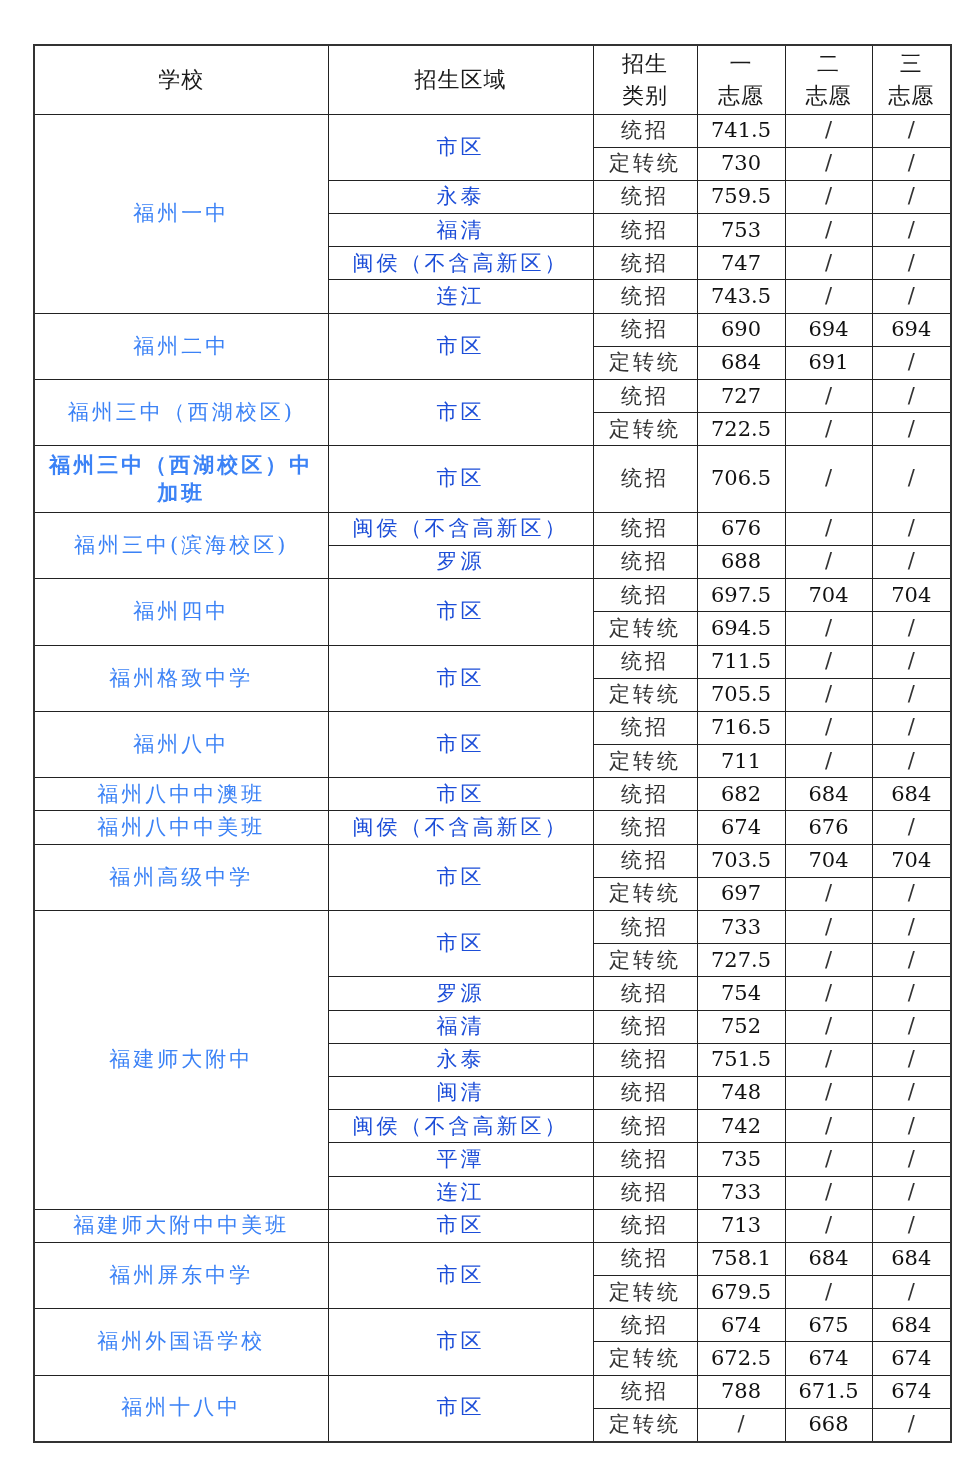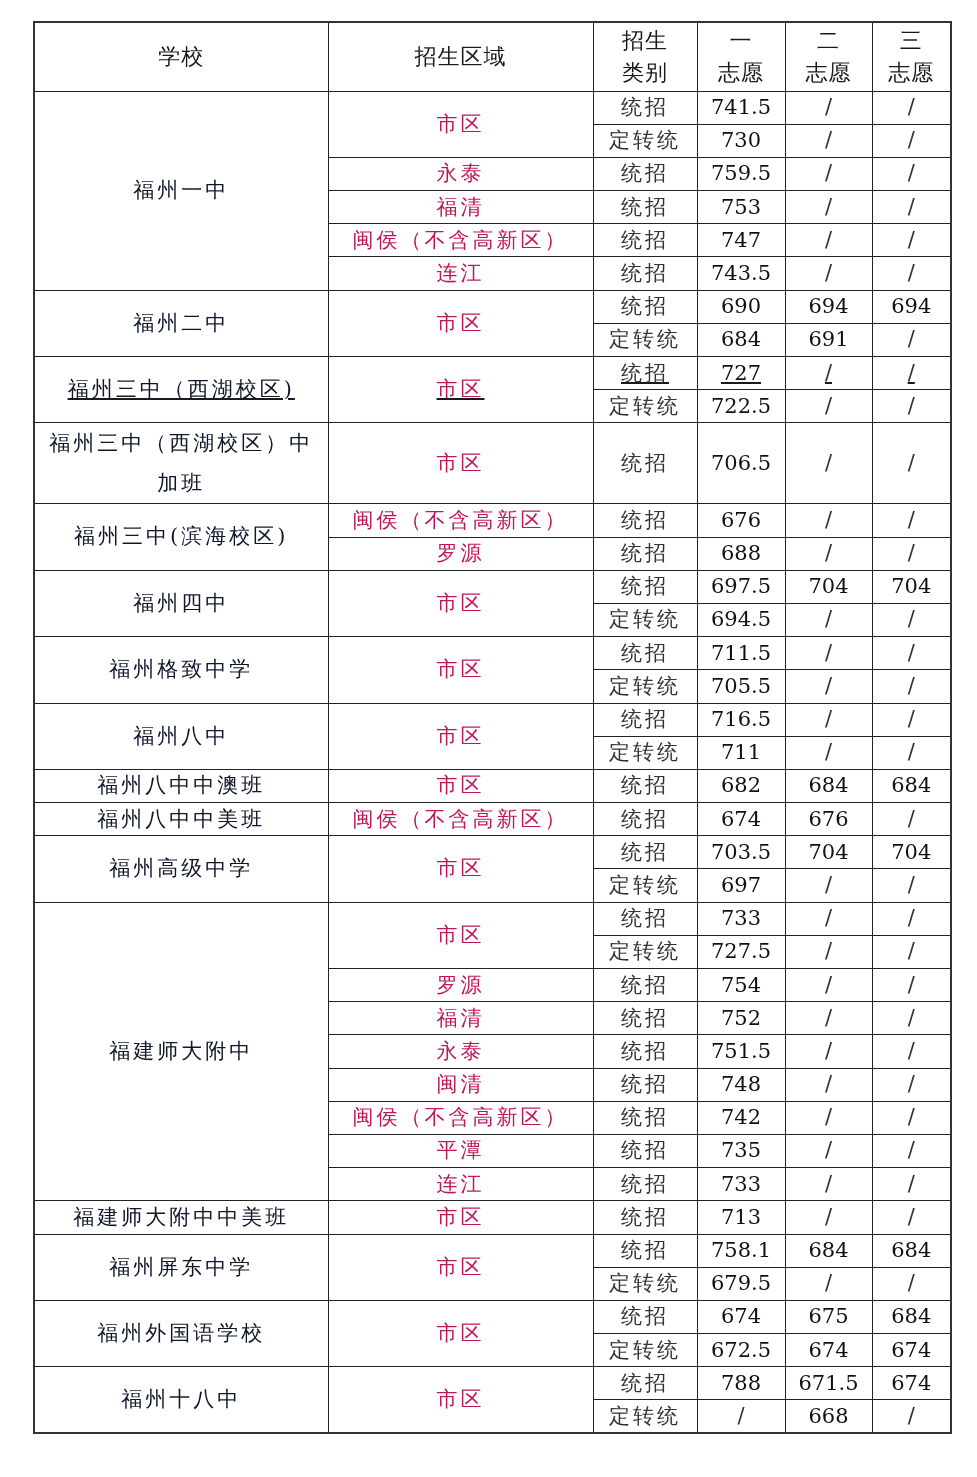--- a/index.html
+++ b/index.html
@@ -1,26 +1,26 @@
 <!DOCTYPE html>
 <html><head>
 <meta charset="utf-8">
 <style>
   html, body { margin: 0; padding: 0; background: #ffffff; }
   body { width: 977px; height: 1477px; position: relative; overflow: hidden;
          font-family: "DejaVu Serif", "Liberation Serif", serif; color: #1a1a1a; }
-  #score-table { position: absolute; left: 33px; top: 21px; border-collapse: collapse;
+  #score-table { position: absolute; left: 33px; top: 44px; border-collapse: collapse;
                  table-layout: fixed; border: 2px solid #333; }
   #score-table td, #score-table th { border: 1px solid #222; text-align: center; vertical-align: middle;
                  padding: 0; font-weight: normal; font-size: 21px; line-height: 1.2; overflow: hidden; }
   #score-table th { font-size: 22px; letter-spacing: 1px; }
   #score-table tr.head { height: 69px; }
   #score-table th .two { display: block; line-height: 32px; }
-  .cell-school { color: #0f172a; letter-spacing: 3px; }
-  .cell-region { color: #be185d; letter-spacing: 3px; }
+  .cell-school { color: #3b82f6; letter-spacing: 3px; }
+  .cell-region { color: #1d4ed8; letter-spacing: 3px; }
   .cell-cat { color: #333; letter-spacing: 3px; }
   .cell-num { font-family: "DejaVu Serif", "Liberation Serif", serif; color: #111; }
   .cell-slash { color: #333; font-family: "DejaVu Sans", sans-serif; font-size: 20px; }
 </style>
 </head>
 <body>
 
 <table id="score-table">
   <colgroup>
     <col style="width:294px">
@@ -102,36 +102,36 @@
         <td class="cell-num">690</td>
         <td class="cell-num">694</td>
         <td class="cell-num">694</td>
       </tr>
       <tr style="height: 33.2px;">
         <td class="cell-cat">定转统</td>
         <td class="cell-num">684</td>
         <td class="cell-num">691</td>
         <td class="cell-slash">/</td>
       </tr>
-      <tr style="height: 33.2px; text-decoration: underline;">
+      <tr style="height: 33.2px;">
         <td class="cell-school" rowspan="2">福州三中（西湖校区)</td>
         <td class="cell-region" rowspan="2">市区</td>
         <td class="cell-cat">统招</td>
         <td class="cell-num">727</td>
         <td class="cell-slash">/</td>
         <td class="cell-slash">/</td>
       </tr>
       <tr style="height: 33.2px;">
         <td class="cell-cat">定转统</td>
         <td class="cell-num">722.5</td>
         <td class="cell-slash">/</td>
         <td class="cell-slash">/</td>
       </tr>
       <tr style="height: 66.4px;">
-        <td class="cell-school" rowspan="1" style="line-height: 40px; padding: 0px 14px;">福州三中（西湖校区）中加班</td>
+        <td class="cell-school" rowspan="1" style="line-height: 28px; padding: 0px 14px; font-weight: bold;">福州三中（西湖校区）中加班</td>
         <td class="cell-region" rowspan="1">市区</td>
         <td class="cell-cat">统招</td>
         <td class="cell-num">706.5</td>
         <td class="cell-slash">/</td>
         <td class="cell-slash">/</td>
       </tr>
       <tr style="height: 33.2px;">
         <td class="cell-school" rowspan="2">福州三中(滨海校区)</td>
         <td class="cell-region" rowspan="1">闽侯（不含高新区）</td>
         <td class="cell-cat">统招</td>

